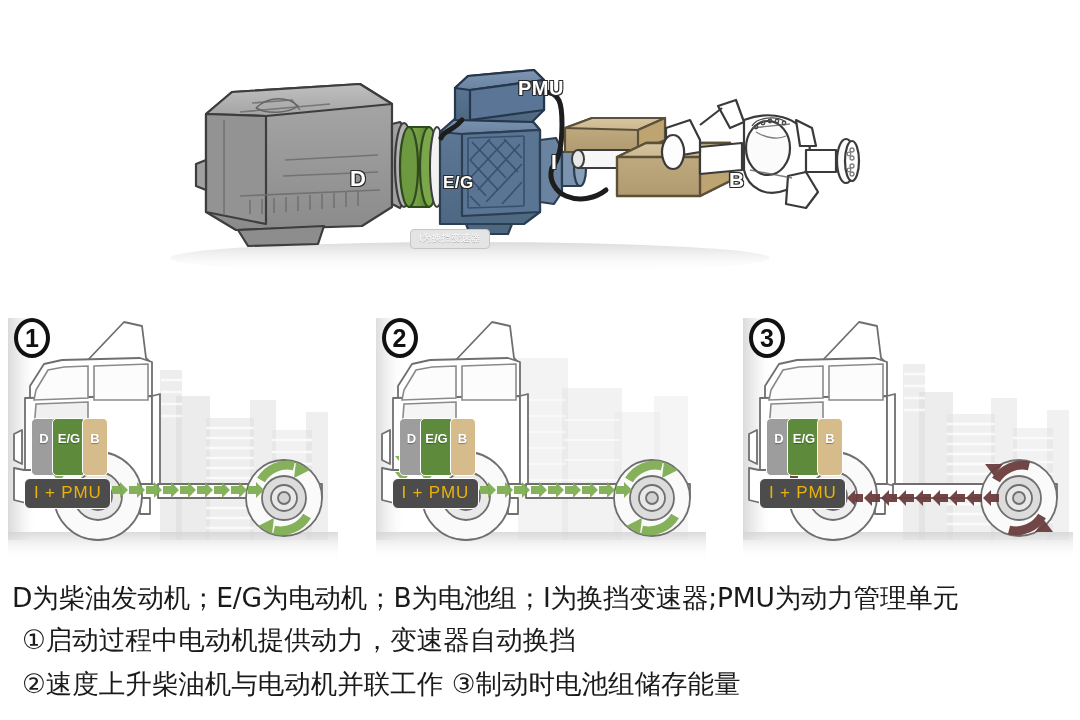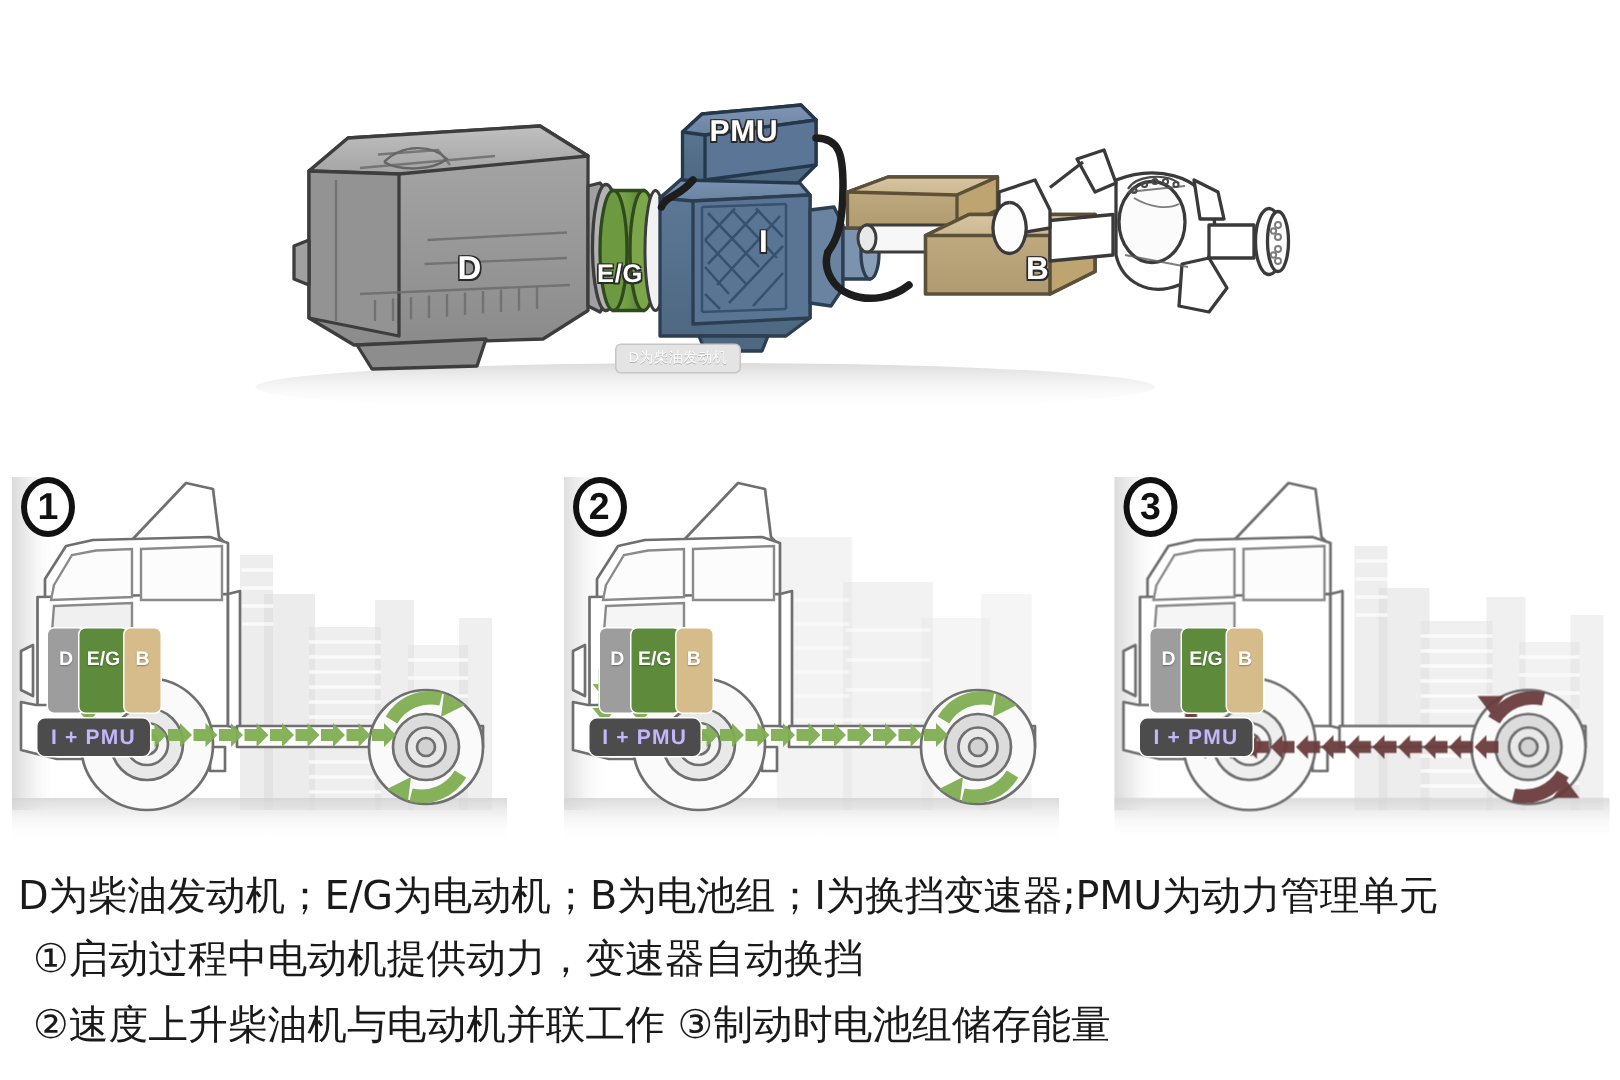--- a/index.html
+++ b/index.html
@@ -25,20 +25,21 @@
   #hero-svg { position: absolute; left: 0; top: 0; }
 
   .hero-label {
     position: absolute;
     color: #ffffff;
     font-weight: bold;
     text-shadow: -1px -1px 0 #2a2a2a, 1px -1px 0 #2a2a2a, -1px 1px 0 #2a2a2a, 1px 1px 0 #2a2a2a;
     letter-spacing: .5px;
     pointer-events: none;
     white-space: nowrap;
+    margin-left: 45px;
   }
   #lbl-D   { left: 305px; top: 166px; font-size: 22px; }
   #lbl-EG  { left: 398px; top: 173px; font-size: 17px; }
   #lbl-I   { left: 506px; top: 150px; font-size: 21px; }
   #lbl-B   { left: 684px; top: 168px; font-size: 21px; }
   #lbl-PMU { left: 473px; top: 77px;  font-size: 20px; }
 
   #fe-tag {
     position: absolute;
     left: 410px; top: 229px;
@@ -93,23 +94,23 @@
     text-shadow: 0 1px 1px rgba(0,0,0,.35);
     border: 1.5px solid #ffffff;
   }
   .badge-d  { width: 26px; height: 58px; font-size: 13px; line-height: 40px; background: #9d9d9d; }
   .badge-eg { width: 34px; height: 58px; font-size: 13px; line-height: 40px; background: #5d8b3b; }
   .badge-b  { width: 26px; height: 58px; font-size: 13px; line-height: 40px; background: #d7bc8b; }
 
   .ipmu-badge {
     position: absolute;
     background: #4c4c4c;
-    color: #c4b5fd;
-    font-size: 14px;
-    font-weight: bold;
+    color: #eab308;
+    font-size: 17px;
+    font-weight: normal;
     letter-spacing: .8px;
     padding: 4px 9px 5px 9px;
     border-radius: 6px;
     border: 1.5px solid #ffffff;
     z-index: 5;
     white-space: nowrap;
   }
 
   
   #caption {
@@ -311,21 +312,21 @@
           <circle cx="777" cy="121" r="1.7"></circle>
         <circle cx="784" cy="123" r="1.7"></circle>
       </g>
     </svg>
 
     <span class="hero-label" id="lbl-D">D</span>
     <span class="hero-label" id="lbl-EG">E/G</span>
     <span class="hero-label" id="lbl-I">I</span>
     <span class="hero-label" id="lbl-B">B</span>
     <span class="hero-label" id="lbl-PMU">PMU</span>
-    <span id="fe-tag">D为柴油发动机</span>
+    <span id="fe-tag">I为换挡变速器</span>
   </div>
 
   <div id="panels">
 
     <div class="panel">
       <svg class="panel-svg" width="345" height="272" viewBox="0 0 345 272">
         <defs>
           <linearGradient id="cityFadeA" x1="0" y1="0" x2="1" y2="0">
             <stop offset="0%" stop-color="#b9b9b9" stop-opacity="0.95"></stop>
             <stop offset="40%" stop-color="#c9c9c9" stop-opacity="0.55"></stop>

